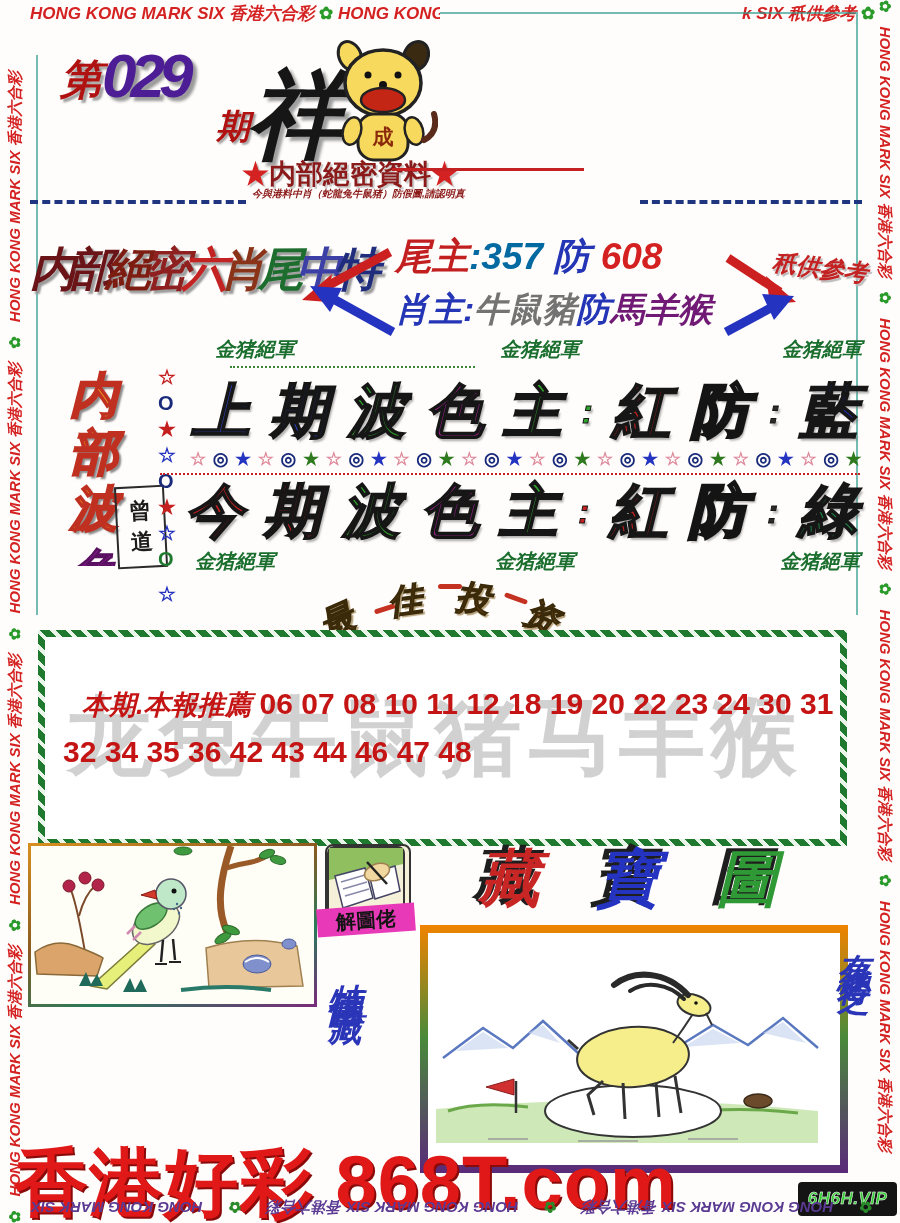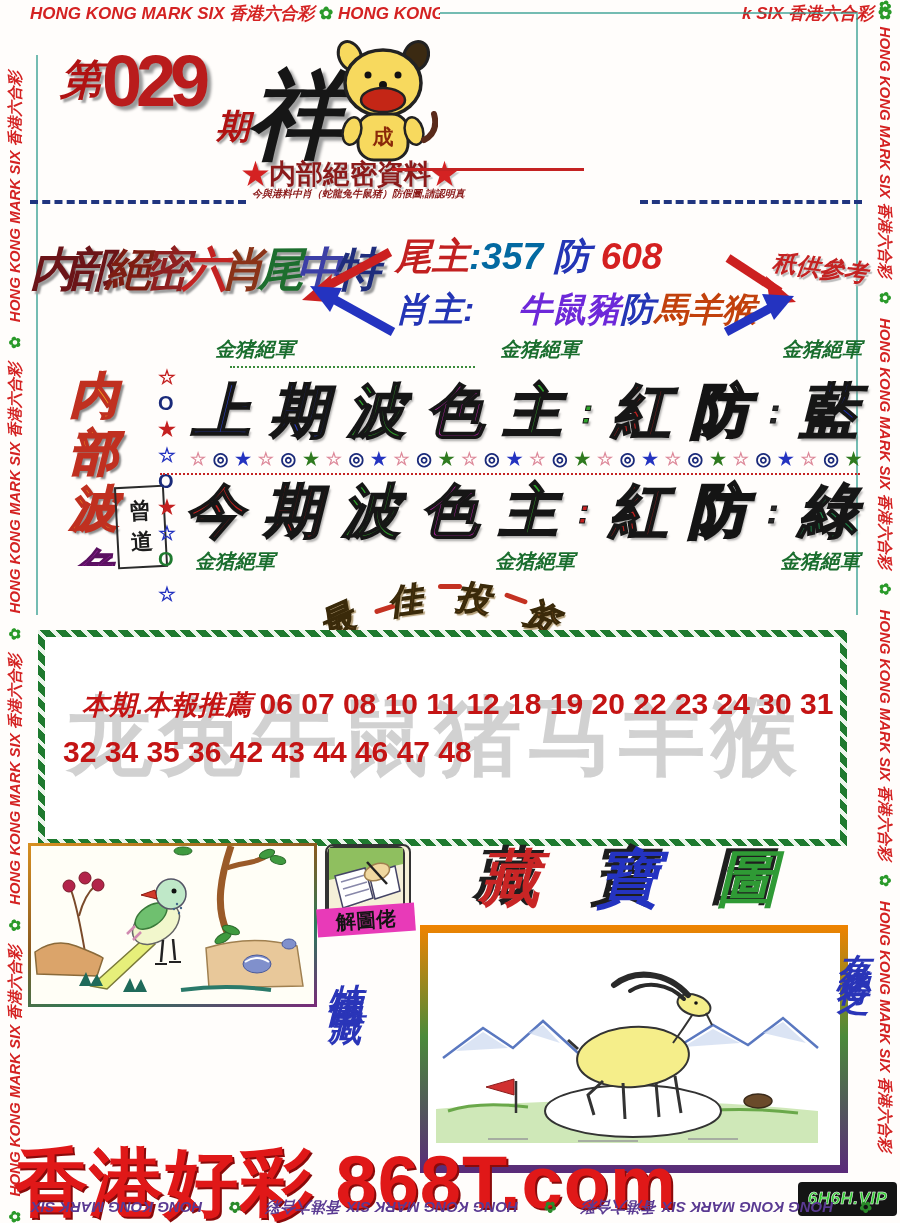--- a/index.html
+++ b/index.html
@@ -22,21 +22,21 @@
 
   
   .topline{left:30px;top:2px;width:410px;font-size:17px;font-weight:bold;font-style:italic;
     color:#d42222;white-space:nowrap;overflow:hidden;}
   .topline-right{left:742px;top:2px;font-size:17px;font-weight:bold;font-style:italic;color:#d42222;white-space:nowrap;}
   .flower{color:#2a9a2a;font-style:normal;}
   .frame-line{background:#2a9a8a;opacity:.65;}
 
   .issue-prefix{left:60px;top:52px;font-size:42px;font-weight:900;font-style:italic;color:#b01212;
     text-shadow:3px 3px 2px #a0a0a0;}
-  .issue-number{left:102px;top:40px;font-size:72px;font-weight:900;color:#b91c1c;
+  .issue-number{left:102px;top:40px;font-size:62px;font-weight:900;font-style:italic;color:#4c1d95;
     letter-spacing:-6px;text-shadow:4px 4px 3px #9a9a9a;}
   .issue-suffix{left:216px;top:104px;font-size:34px;font-weight:900;font-style:italic;color:#b01212;
     text-shadow:2px 2px 2px #a0a0a0;}
   .brand-char{left:248px;top:52px;font-size:96px;font-weight:900;color:#161616;font-style:italic;
     text-shadow:4px 4px 3px #9f9f9f;}
   .dog-svg{left:328px;top:38px;}
 
   .secret-title{left:242px;top:156px;font-size:27px;font-weight:900;color:#8b1a1a;
     text-shadow:2px 2px 1px #c9c9c9;white-space:nowrap;}
   .secret-title .star{color:#d42222;}
@@ -149,21 +149,21 @@
       <span class="tile-flower">✿</span>
       <span class="tile-text">HONG KONG MARK SIX 香港六合彩</span>
     </div>
 
   <div class="abs topline">
     <span>HONG KONG MARK SIX 香港六合彩</span>
     <span class="flower">✿</span>
     <span>HONG KONG MA</span>
   </div>
   <div class="abs topline-right">
-    <span>k SIX 香港六合彩</span>
+    <span>k SIX 秖供參考</span>
     <span class="flower">✿</span>
   </div>
   <div class="abs frame-line" style="left:440px;top:12px;width:418px;height:2px;"></div>
   <div class="abs frame-line" style="left:36px;top:55px;width:2px;height:560px;"></div>
   <div class="abs frame-line" style="left:856px;top:14px;width:2px;height:601px;"></div>
 
   <div class="abs issue-prefix">第</div>
   <div class="abs issue-number">029</div>
   <div class="abs issue-suffix">期</div>
   <div class="abs brand-char">祥</div>
@@ -205,21 +205,21 @@
     </div>
 
   <svg class="abs" style="left:298px;top:244px;" width="100" height="92" viewBox="0 0 100 92">
     <line x1="92" y1="8" x2="22" y2="46" stroke="#cc2020" stroke-width="9"></line>
     <polygon points="4,56 34,30 30,58" fill="#cc2020"></polygon>
     <line x1="95" y1="88" x2="30" y2="52" stroke="#2433c0" stroke-width="9"></line>
     <polygon points="12,42 44,44 32,68" fill="#2433c0"></polygon>
   </svg>
 
   <div class="abs seg-row tail-row"><span style="color: rgb(194, 32, 32);">尾主</span><span style="color: #0369a1;">:357 </span><span style="color: rgb(36, 53, 181);">防 </span><span style="color: rgb(212, 32, 32);">608</span></div>
-  <div class="abs seg-row xiao-row"><span style="color: rgb(36, 53, 181);">肖主:</span><span style="color: #6d28d9; margin-left: 44px;">牛鼠豬</span><span style="color: rgb(36, 53, 181);">防</span><span style="color: #c2410c; text-align: center;">馬羊猴</span></div>
+  <div class="abs seg-row xiao-row"><span style="color: rgb(36, 53, 181);">肖主:</span><span style="color: #737373;">牛鼠豬</span><span style="color: rgb(36, 53, 181);">防</span><span style="color: #701a75; text-align: center;">馬羊猴</span></div>
 
   <svg class="abs" style="left:722px;top:240px;" width="78" height="96" viewBox="0 0 78 96">
     <line x1="6" y1="18" x2="58" y2="52" stroke="#cc2020" stroke-width="9"></line>
     <polygon points="74,62 44,36 48,64" fill="#cc2020"></polygon>
     <line x1="4" y1="92" x2="56" y2="64" stroke="#2433c0" stroke-width="9"></line>
     <polygon points="72,56 40,54 52,80" fill="#2433c0"></polygon>
   </svg>
   <div class="abs refnote">秖供參考</div>
 
   <div class="abs wm-green" style="left:215px;top:336px;">金猪絕軍</div>

